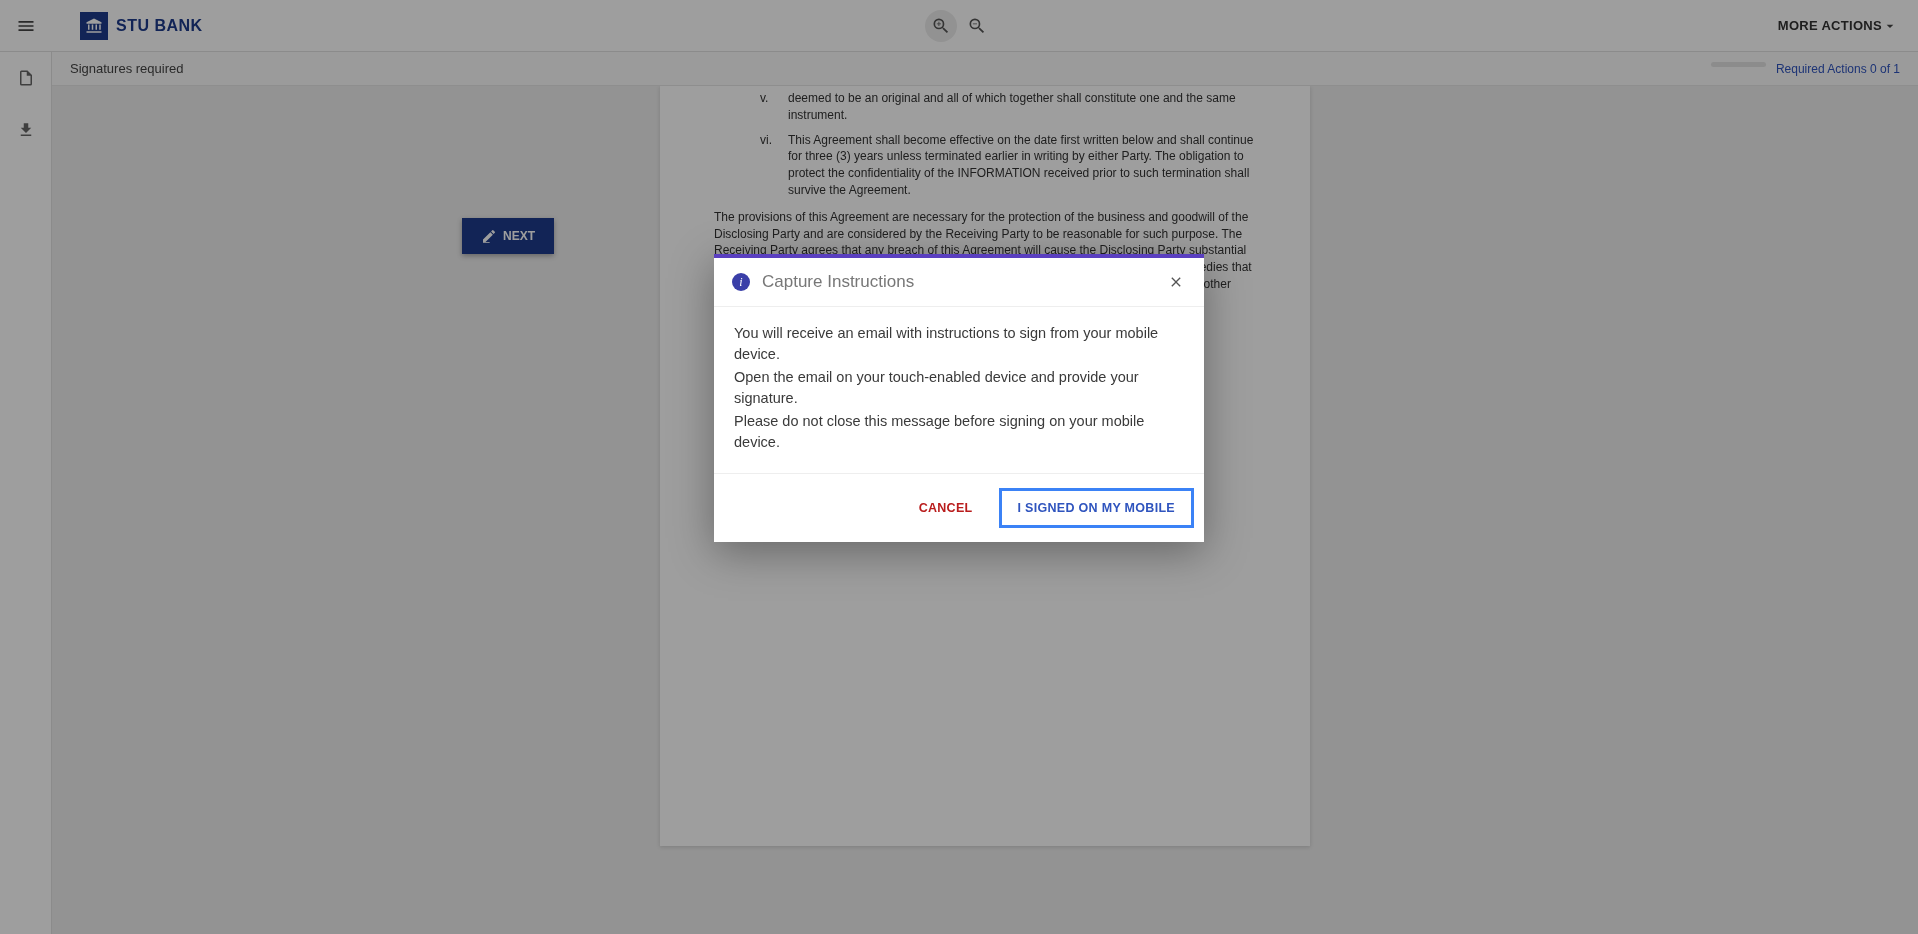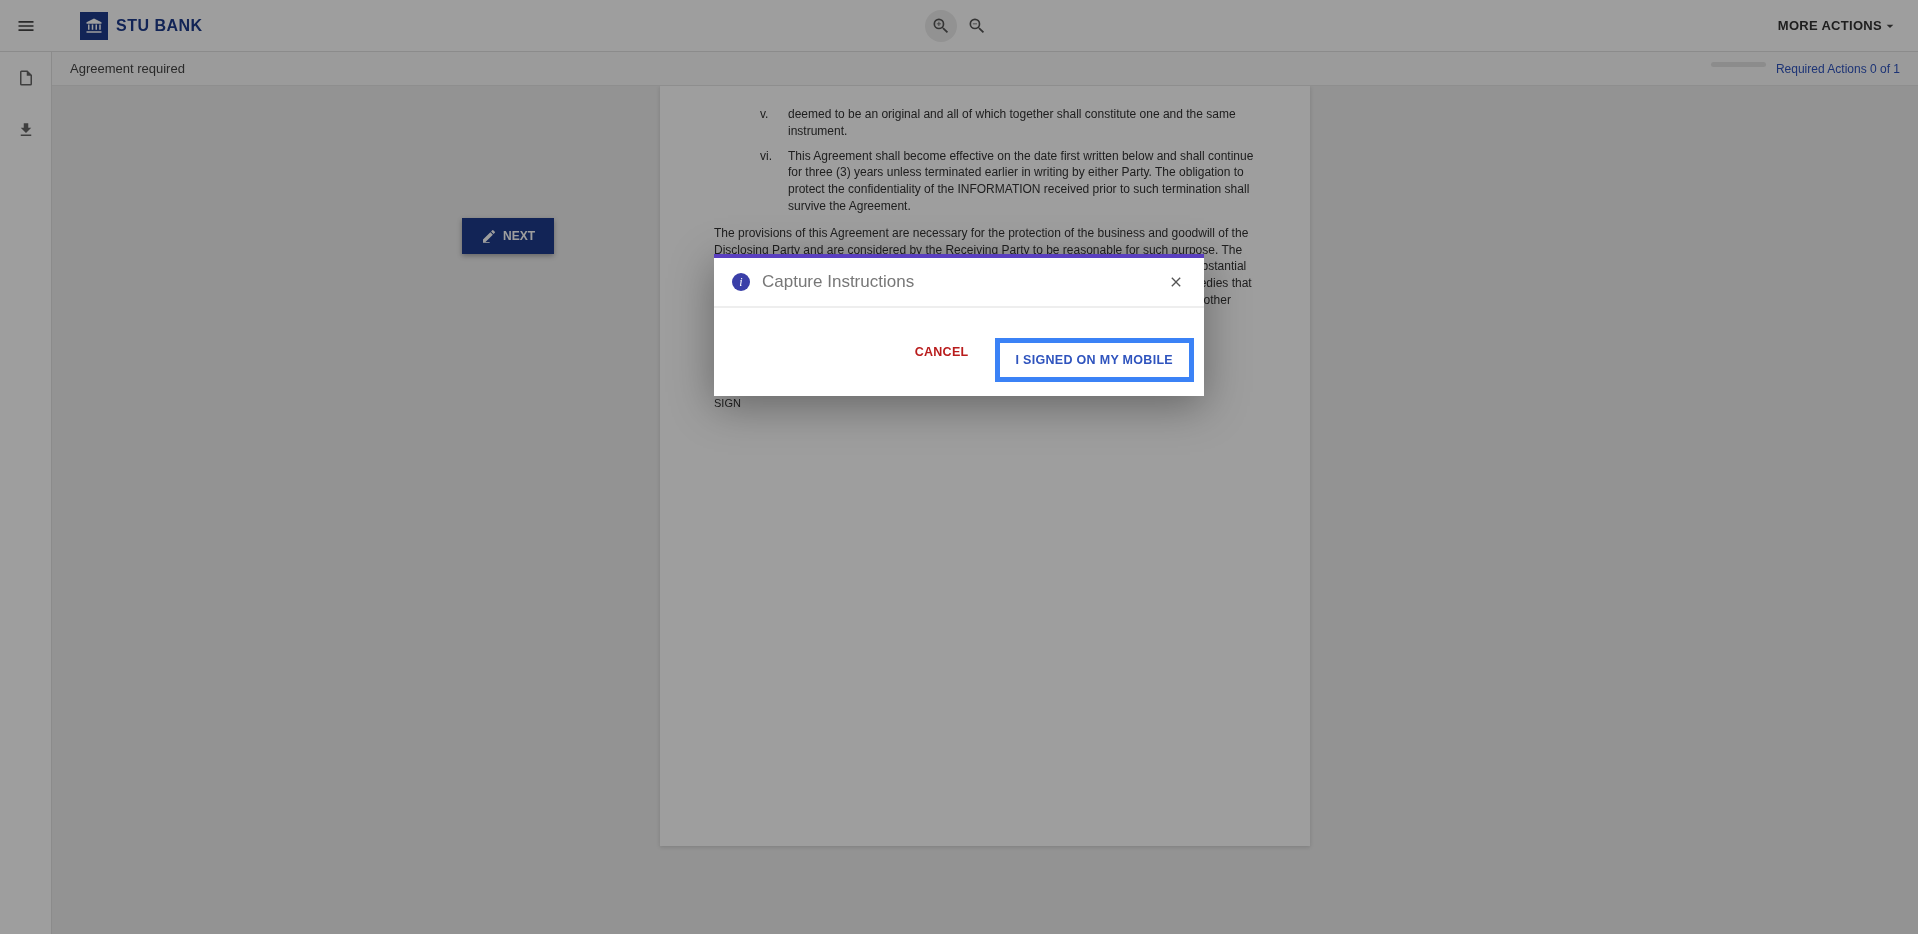--- a/index.html
+++ b/index.html
@@ -67,21 +67,21 @@
     position: absolute; top: 86px; left: 52px; right: 0; bottom: 0;
     background: #ededed; overflow: hidden;
   }
   .page {
     position: absolute; left: 50%; transform: translateX(-50%);
     top: 0; width: 650px; height: 760px;
     background: #fff; box-shadow: 0 1px 4px rgba(0,0,0,0.15);
     padding: 0 40px; overflow: hidden;
     font-size: 12px; color: #333; line-height: 1.4;
   }
-  .doc-list { margin-left: 60px; margin-top: 20px; }
+  .doc-list { margin-left: 60px; margin-top: 4px; }
   .doc-list li { margin-bottom: 8px; list-style: none; position: relative; padding-left: 28px; }
   .doc-list li::before { position: absolute; left: 0; color: #333; }
   .doc-list li.v::before { content: "v."; }
   .doc-list li.vi::before { content: "vi."; }
   .doc-para { margin: 10px 14px 0 14px; }
   .doc-sign { margin-top: 70px; margin-left: 14px; font-size: 11px; }
 
   
   .next-tag {
     position: absolute; top: 132px; left: 410px; width: 92px; height: 36px;
@@ -119,21 +119,21 @@
   .modal-foot {
     border-top: 1px solid #eee; padding: 14px 10px 14px 10px;
     display: flex; justify-content: flex-end; gap: 12px; align-items: center;
   }
   .btn-flat {
     padding: 8px 14px; font-size: 12.5px; font-weight: 600; letter-spacing: 0.3px;
     background: transparent; border: none; cursor: pointer; color: #b91c1c;
   }
   .btn-primary { color: #2f54be; }
   .highlight-box {
-    border: 5px solid #3b82f6; padding: 2px 2px; margin-top: 16px;
+    border: 3px solid #3b82f6; padding: 2px 2px;
   }
 
   svg { display: block; }
 </style>
 </head>
 <body>
 
 <div class="app">
 
   <div class="leftrail">
@@ -178,21 +178,21 @@
     </div>
     <div class="more-actions">
       <span>MORE ACTIONS</span>
       <svg width="16" height="16" viewBox="0 0 24 24" fill="#444">
           <path d="M7 10l5 5 5-5H7z"></path>
         </svg>
     </div>
   </div>
 
   <div class="subheader">
-    <span>Agreement required</span>
+    <span>Signatures required</span>
     <div class="sub-right">
       <div class="progbar"></div>
       <span class="req-actions">Required Actions 0 of 1</span>
     </div>
   </div>
 
   <div class="canvas-area">
     <div class="page">
       <ul class="doc-list">
         <li class="v">deemed to be an original and all of which together shall constitute one and the same instrument.</li>
@@ -215,20 +215,25 @@
     <div class="modal">
       <div class="modal-head">
         <div class="info-icon">i</div>
         <div class="modal-title">Capture Instructions</div>
         <div class="modal-close">
           <svg width="16" height="16" viewBox="0 0 24 24" fill="#555">
               <path d="M19 6.41 17.59 5 12 10.59 6.41 5 5 6.41 10.59 12 5 17.59 6.41 19 12 13.41 17.59 19 19 17.59 13.41 12 19 6.41z"></path>
             </svg>
         </div>
       </div>
+      <div class="modal-body">
+        <p>You will receive an email with instructions to sign from your mobile device.</p>
+        <p>Open the email on your touch-enabled device and provide your signature.</p>
+        <p>Please do not close this message before signing on your mobile device.</p>
+      </div>
       <div class="modal-foot">
         <button class="btn-flat">CANCEL</button>
         <span class="highlight-box">
           <button class="btn-flat btn-primary">I SIGNED ON MY MOBILE</button>
         </span>
       </div>
     </div>
   </div>
 
 </div>

